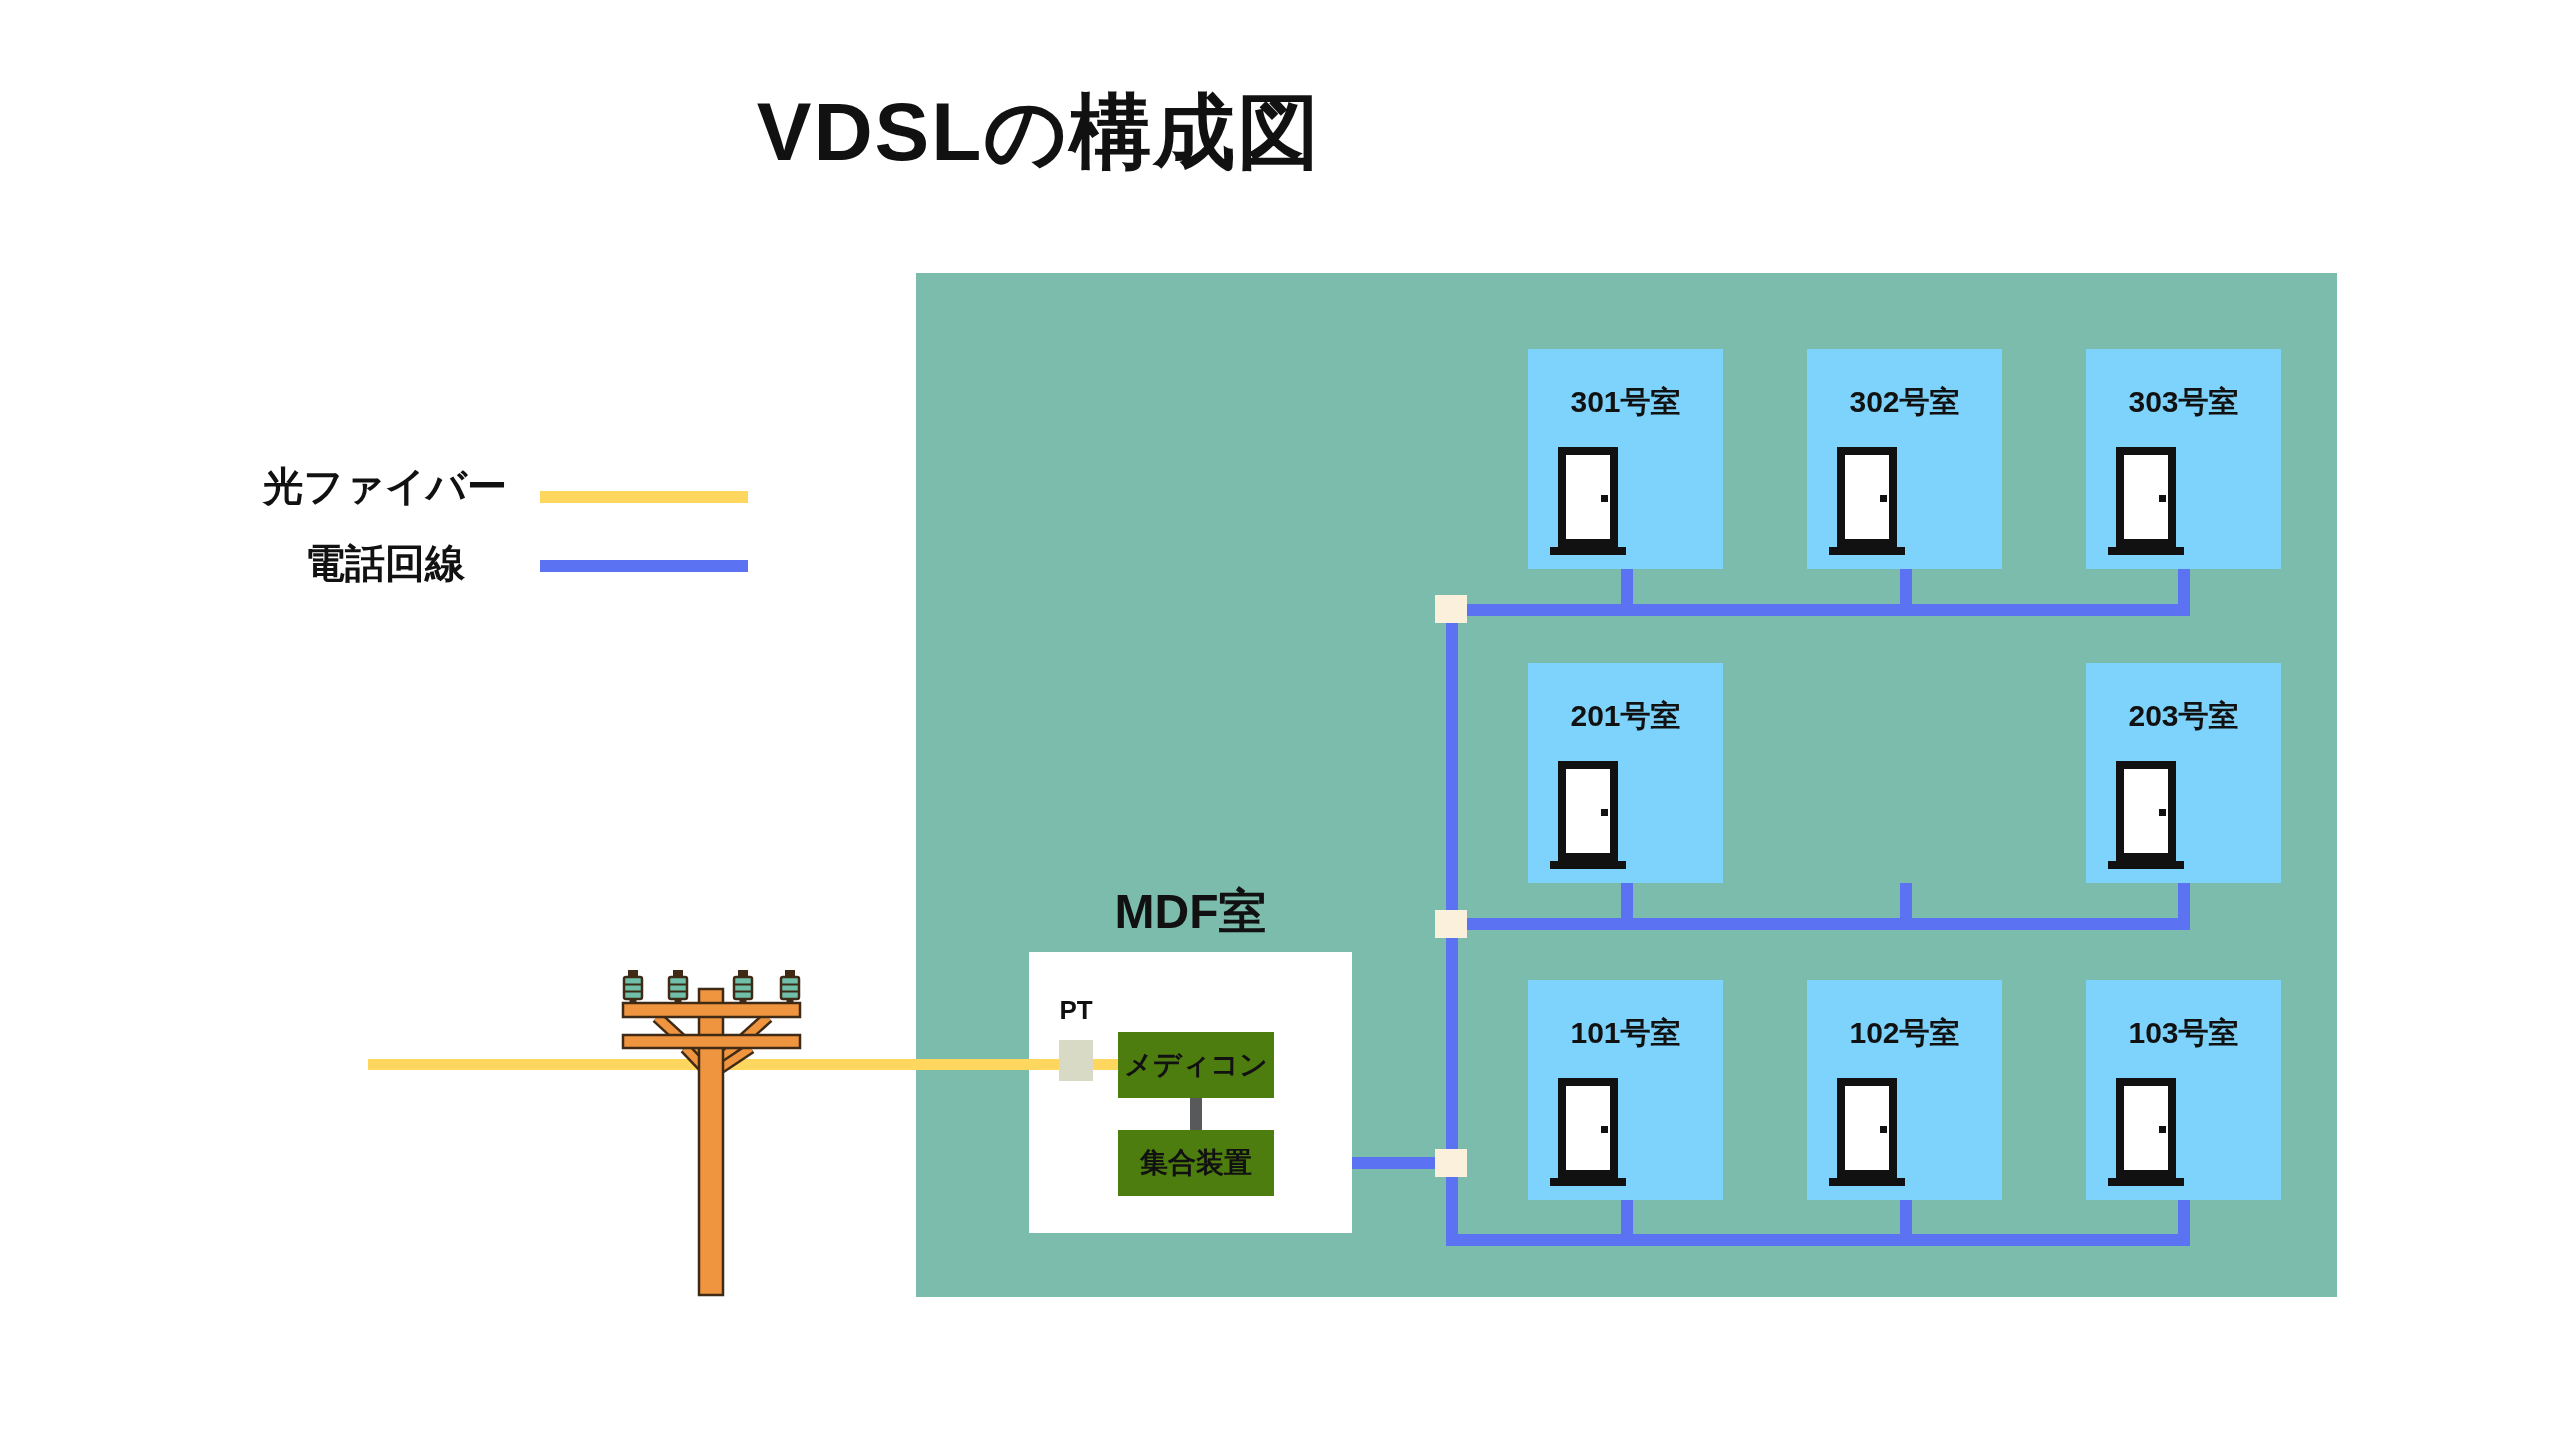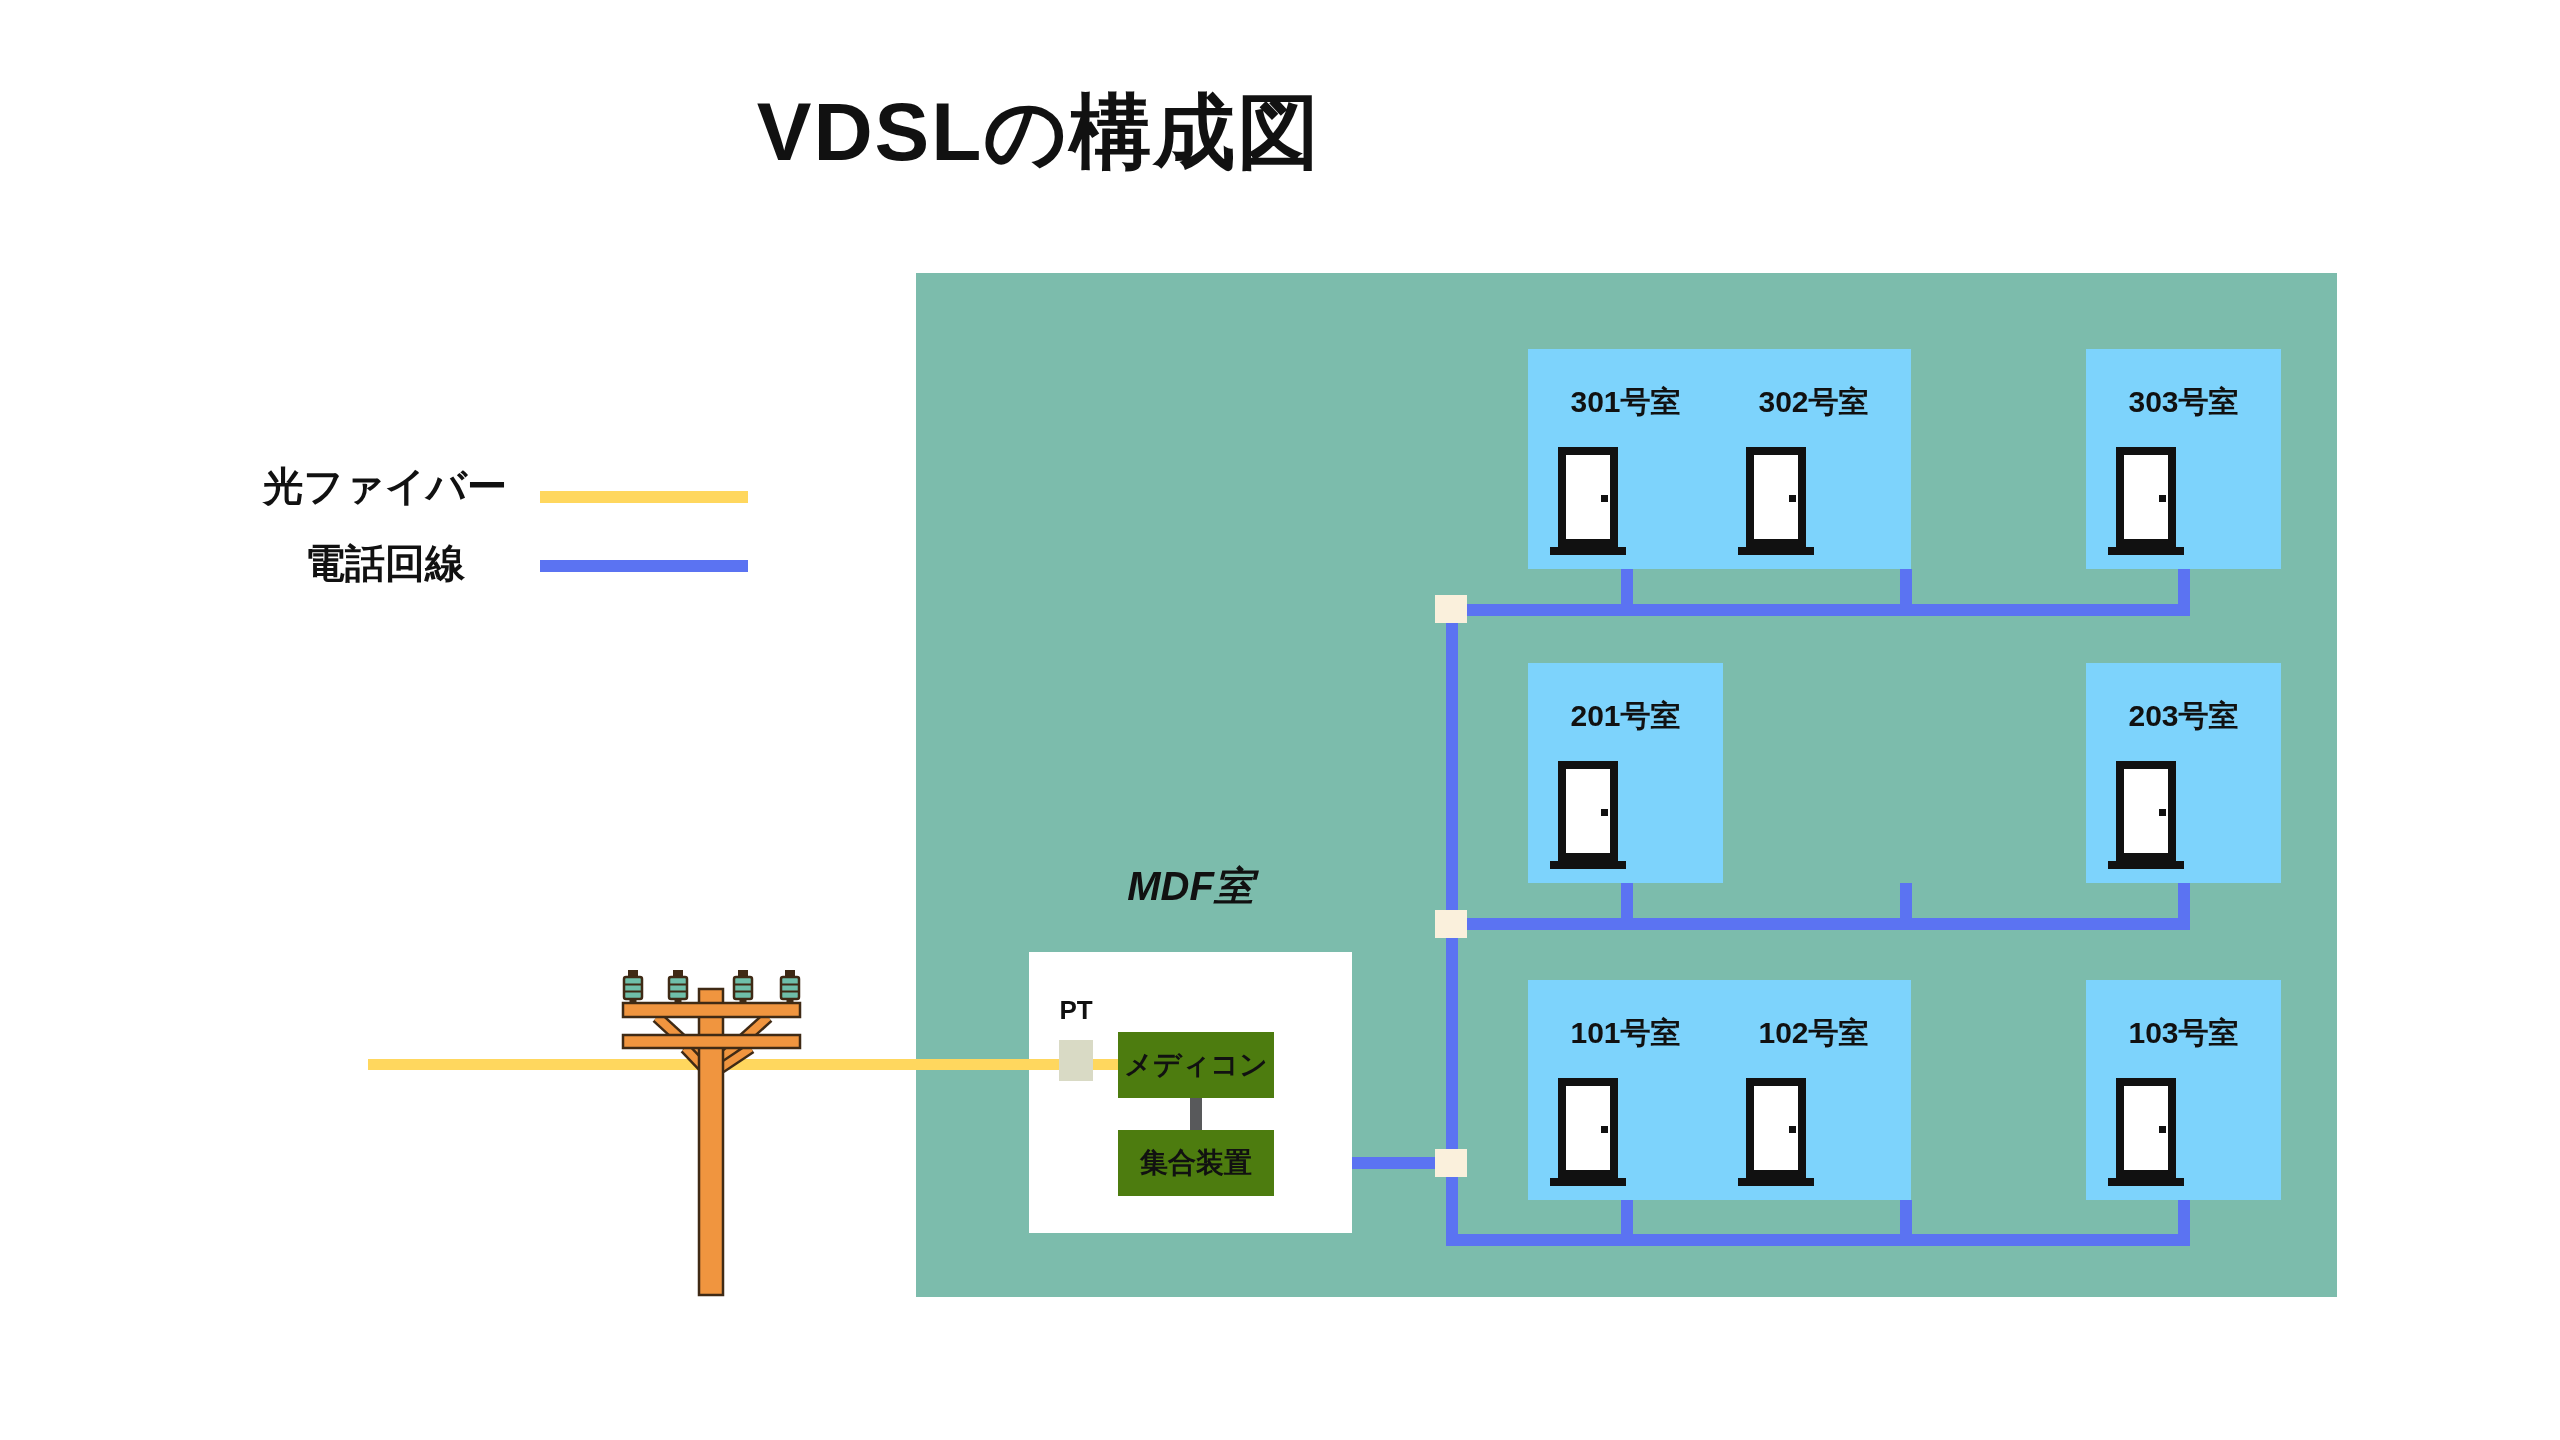--- a/index.html
+++ b/index.html
@@ -28,41 +28,41 @@
 
   
   .room{width:195px;height:220px;background:#7dd3fc;}
   .room .room-label{position:absolute;left:0;top:38px;width:100%;text-align:center;
     font-size:30px;font-weight:bold;line-height:1;}
   .door{position:absolute;left:30px;top:98px;width:60px;height:100px;
     border:8px solid #111;background:#fff;box-sizing:border-box;}
   .door .handle{position:absolute;right:2px;top:40px;width:7px;height:7px;background:#111;}
   .door-base{position:absolute;left:22px;top:198px;width:76px;height:8px;background:#111;}
 
-  .r-c1{left:1528px;} .r-c2{left:1716px;} .r-c3{left:2086px;}
+  .r-c1{left:1528px;} .r-c2{left:1807px;} .r-c3{left:2086px;}
   .r-f3{top:349px;}   .r-f2{top:663px;}   .r-f1{top:980px;}
 
   
   .blue{background:#5B73F2;}
   .trunk{left:1446px;top:604px;width:12px;height:642px;}
   .floor-line{left:1446px;width:743px;height:12px;}
   .fl-3{top:604px;} .fl-2{top:918px;} .fl-1{top:1234px;}
   .drop{width:12px;}
   .d-c1{left:1621px;} .d-c2{left:1900px;} .d-c3{left:2178px;}
   .d-f3{top:569px;height:47px;} .d-f2{top:883px;height:47px;} .d-f1{top:1200px;height:46px;}
   .device-line{left:1274px;top:1157px;width:172px;height:12px;}
   .junction{width:32px;height:28px;background:#FAF0DC;}
   .j-3{left:1435px;top:595px;} .j-2{left:1435px;top:910px;} .j-c{left:1435px;top:1149px;}
 
   
   .fiber-line{left:368px;top:1059px;width:750px;height:11px;background:#FFD75E;}
 
   
-  .mdf-label{left:1029px;top:866px;width:323px;text-align:center;
-    font-size:40px;font-weight:bold;line-height:1;font-style:italic;}
+  .mdf-label{left:1029px;top:888px;width:323px;text-align:center;
+    font-size:48px;font-weight:bold;line-height:1;}
   .mdf-box{left:1029px;top:952px;width:323px;height:281px;background:#ffffff;}
   .pt-label{left:1044px;top:997px;width:64px;text-align:center;
     font-size:26px;font-weight:bold;line-height:1;}
   .pt-box{left:1059px;top:1040px;width:34px;height:41px;background:#D9DAC5;}
   .device{width:156px;height:66px;background:#4d7c0f;display:flex;
     align-items:center;justify-content:center;font-size:28px;font-weight:bold;}
   .device.medicon{left:1118px;top:1032px;}
   .device.aggregator{left:1118px;top:1130px;}
   .device-connector{left:1190px;top:1098px;width:12px;height:32px;background:#58595B;}
 

